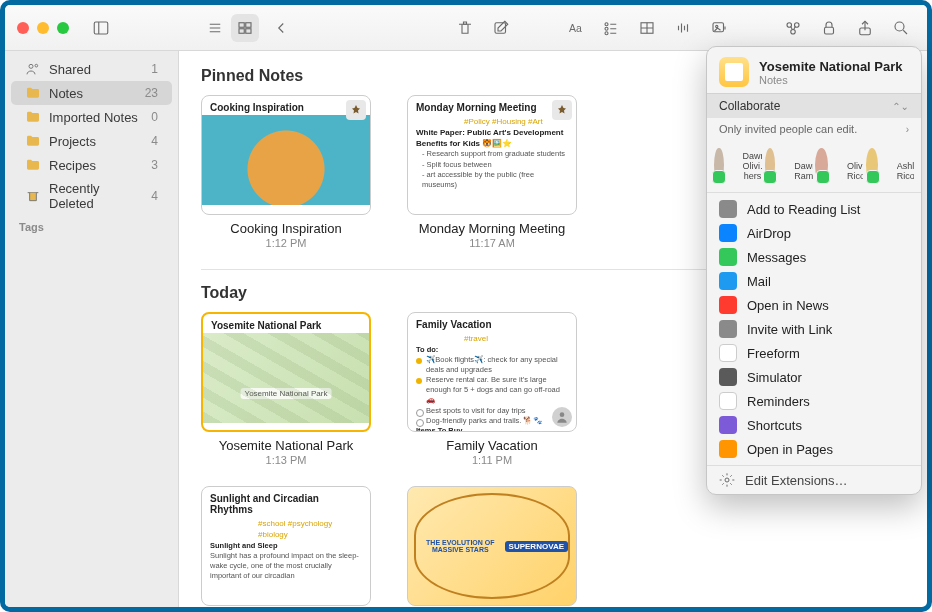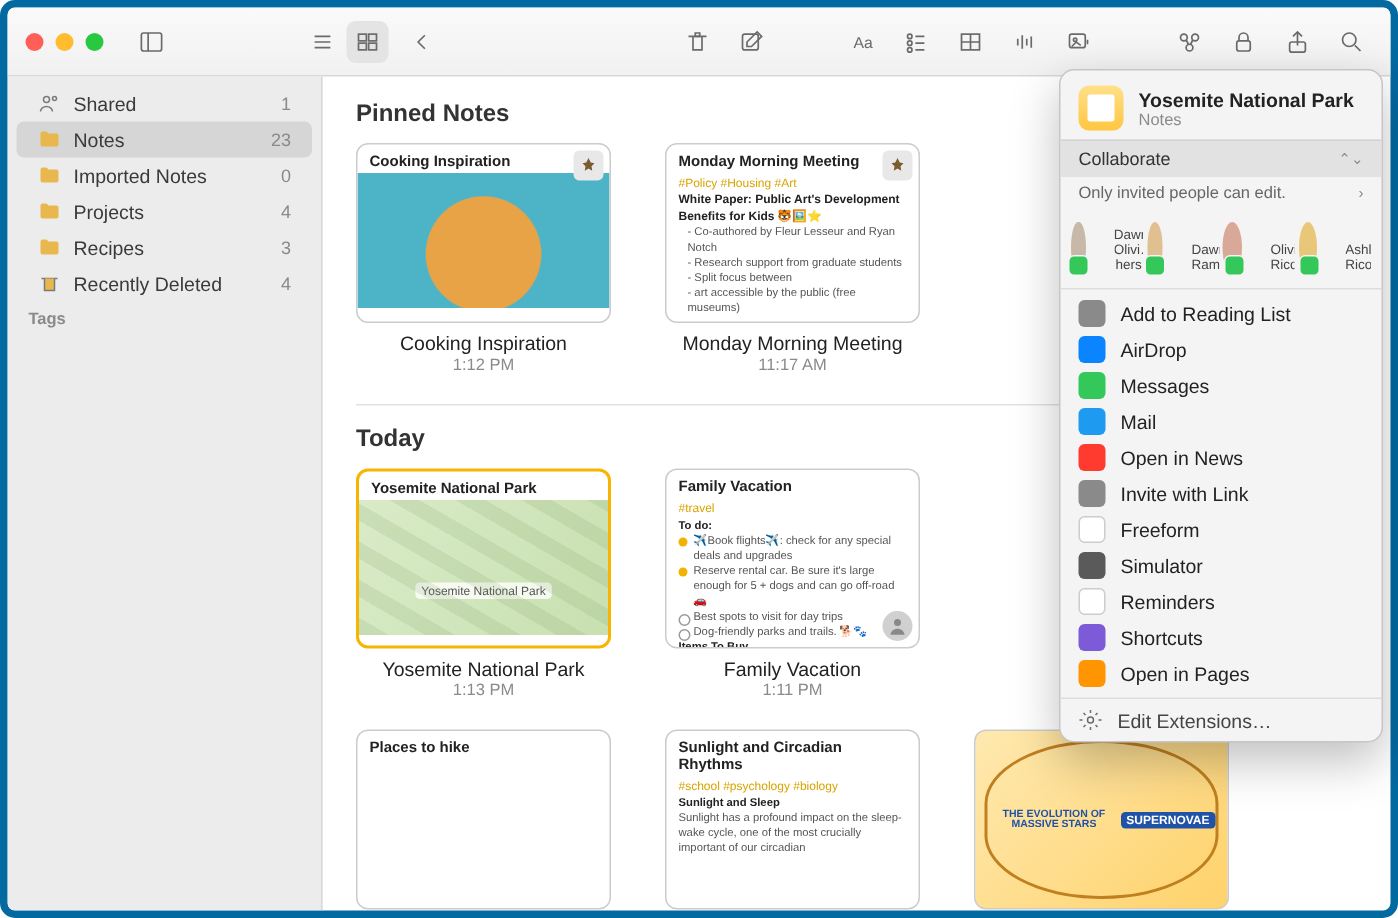--- a/index.html
+++ b/index.html
@@ -8,21 +8,21 @@
 .titlebar { height:46px; display:flex; align-items:center; background:linear-gradient(#fafafa,#f1f1f1); border-bottom:1px solid #d8d8d8; padding:0 12px; gap:8px; }
 .traffic { display:flex; gap:8px; margin-right:10px;}
 .dot { width:12px; height:12px; border-radius:50%; }
 .dot.r{background:#ff5f57;} .dot.y{background:#febc2e;} .dot.g{background:#28c840;}
 .tbtn { width:28px; height:28px; display:flex; align-items:center; justify-content:center; border-radius:6px; color:#5a5a5a; }
 .tbtn svg{width:18px;height:18px;stroke:#6a6a6a;fill:none;stroke-width:1.5;}
 .tbtn.active{background:#e4e4e4;}
 .tgrp{display:flex;gap:2px;}
 .spacer{flex:1;}
 .content{flex:1;display:flex;overflow:hidden;}
-.sidebar{width:210px;background:#ececec;border-right:1px solid #d8d8d8;display:flex;flex-direction:column;font-size:13px;padding:6px 0;}
+.sidebar{width:174px;background:#ececec;border-right:1px solid #d8d8d8;display:flex;flex-direction:column;font-size:13px;padding:6px 0;}
 .sb-row{display:flex;align-items:center;padding:4px 14px;gap:8px;color:#3a3a3a;border-radius:5px;margin:0 6px;}
 .sb-row .cnt{margin-left:auto;color:#8a8a8a;font-size:12px;}
 .sb-row.sel{background:#d6d6d6;}
 .sb-head{padding:6px 14px 2px;color:#8a8a8a;font-size:11px;font-weight:600;}
 .sb-icon{width:16px;height:16px;flex-shrink:0;}
 .folder-icon svg{fill:#e8b84e;}
 .sb-bottom{margin-top:auto;padding:8px 14px;display:flex;align-items:center;gap:8px;color:#6a6a6a;border-top:1px solid #ddd;}
 .main{flex:1;overflow:auto;padding:10px 22px;}
 .section-h{font-size:16px;font-weight:700;color:#333;margin:6px 0 10px;}
 .grid{display:flex;gap:36px;flex-wrap:wrap;margin-bottom:20px;}
@@ -35,21 +35,21 @@
 .caption{text-align:center;font-size:13px;color:#222;margin-top:6px;}
 .subcap{text-align:center;font-size:11px;color:#8a8a8a;margin-top:1px;}
 .thumb-img{width:100%;height:90px;background:#4db4c7;}
 .thumb-img.pizza{background:radial-gradient(circle at 50% 60%,#e8a347 0 38px,transparent 39px),#4db4c7;}
 .thumb-img.map{background:linear-gradient(120deg,#d9ebc8,#c8e0b0);position:relative;}
 .thumb-img.map::after{content:"";position:absolute;inset:0;background:repeating-linear-gradient(30deg,rgba(120,150,90,.15) 0 10px,transparent 10px 22px);}
 .map-label{position:absolute;bottom:24px;left:50%;transform:translateX(-50%);font-size:8px;background:rgba(255,255,255,.8);padding:1px 4px;border-radius:3px;color:#555;white-space:nowrap;}
 .hr{border:none;border-top:1px solid #e2e2e2;margin:6px 0 14px;}
 .note-body{padding:2px 8px;font-size:7.5px;color:#555;line-height:1.35;}
 .note-body b{color:#222;}
-.tag{color:#d9a400;font-size:8px;}
+.tag{color:#d9a400;font-size:8px;margin-left:48px;}
 .bullet{position:relative;padding-left:10px;}
 .bullet::before{content:"";position:absolute;left:0;top:3px;width:6px;height:6px;border-radius:50%;background:#f0b400;}
 .bullet.empty::before{background:#fff;border:1px solid #999;}
 .avatar-sm{position:absolute;bottom:4px;right:4px;width:20px;height:20px;border-radius:50%;background:#d0d0d0;display:flex;align-items:center;justify-content:center;}
 
 .share-panel{position:absolute;top:46px;right:10px;width:216px;background:#f4f4f4;border:1px solid #c6c6c6;border-radius:10px;box-shadow:0 12px 32px rgba(0,0,0,.25);font-size:13px;overflow:hidden;z-index:20;}
 .sp-head{display:flex;gap:10px;padding:10px 12px 6px;align-items:center;}
 .sp-icon{width:30px;height:30px;background:linear-gradient(#ffe08a,#ffc640);border-radius:7px;display:flex;align-items:center;justify-content:center;}
 .sp-icon::after{content:"";width:18px;height:18px;background:#fff;border-radius:2px;}
 .sp-title{font-weight:700;font-size:13px;color:#222;}
@@ -258,21 +258,20 @@
             </div>
             <div class="caption">Cooking Inspiration</div>
             <div class="subcap">1:12 PM</div>
           </div>
           <div class="card">
             <div class="thumb">
               <div class="thumb-head">Monday Morning Meeting</div>
               <div class="note-body">
                 <div class="tag">#Policy #Housing #Art</div>
                 <div style="font-weight:700;font-size:8px;color:#222">White Paper: Public Art's Development Benefits for Kids 🐯🖼️⭐</div>
-                <div style="padding-left:6px">- Co-authored by Fleur Lesseur and Ryan Notch</div>
                 <div style="padding-left:6px">- Research support from graduate students</div>
                 <div style="padding-left:6px">- Split focus between</div>
                 <div style="padding-left:6px">- art accessible by the public (free museums)</div>
               </div>
               <div class="pin">
                 <svg viewBox="0 0 24 24">
                   <path d="M12 2l3 6 5 1-4 4 1 6-5-3-5 3 1-6-4-4 5-1z"></path>
                 </svg>
               </div>
             </div>
@@ -304,25 +303,20 @@
                 </svg>
               </div>
             </div>
             <div class="caption">Family Vacation</div>
             <div class="subcap">1:11 PM</div>
           </div>
         </div>
       <div class="grid" id="today-grid2">
           <div class="card">
             <div class="thumb">
-              <div class="thumb-head">Places to hike</div>
-            </div>
-          </div>
-          <div class="card">
-            <div class="thumb">
               <div class="thumb-head">Sunlight and Circadian Rhythms</div>
               <div class="note-body"><div class="tag">#school #psychology #biology</div><b>Sunlight and Sleep</b><div>Sunlight has a profound impact on the sleep-wake cycle, one of the most crucially important of our circadian</div></div>
             </div>
           </div>
           <div class="card">
             <div class="thumb" style="background:linear-gradient(135deg,#ffe9b0,#ffd26a);">
               <div style="position:absolute;inset:6px;border:2px solid #c08020;border-radius:50%/40%;display:flex;align-items:center;justify-content:center;font-size:7px;font-weight:700;color:#2052a8;text-align:center">THE EVOLUTION OF MASSIVE STARS<br><span style="background:#2052a8;color:#fff;padding:1px 4px;border-radius:3px;font-size:8px">SUPERNOVAE</span></div>
             </div>
           </div>
         </div>

